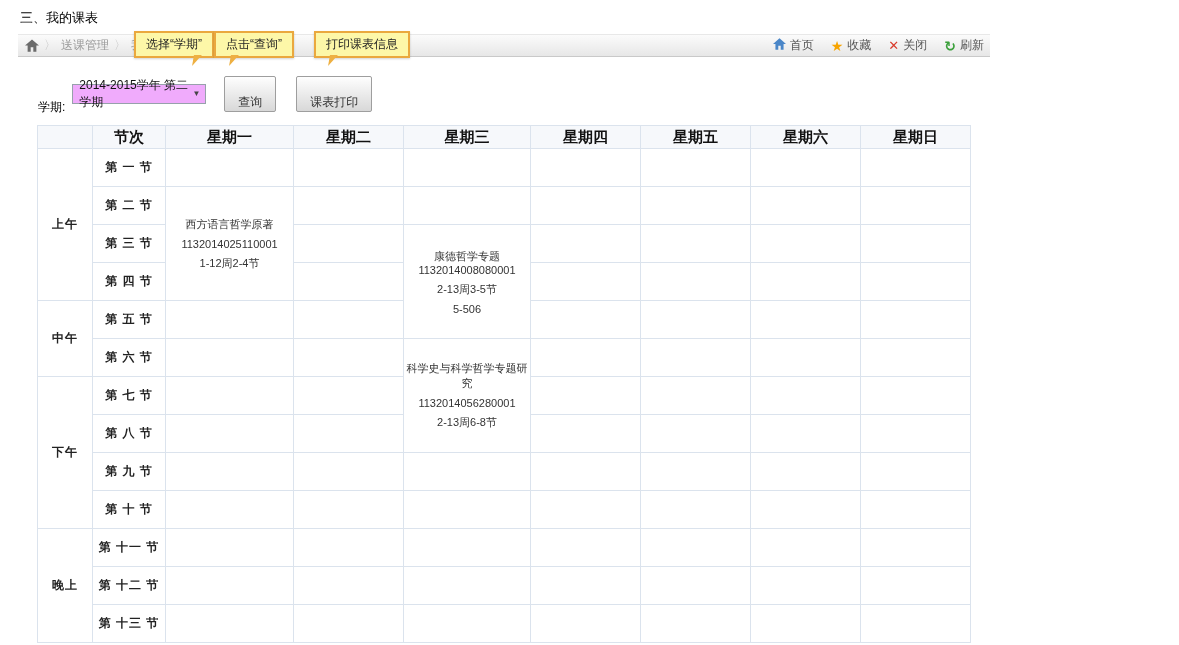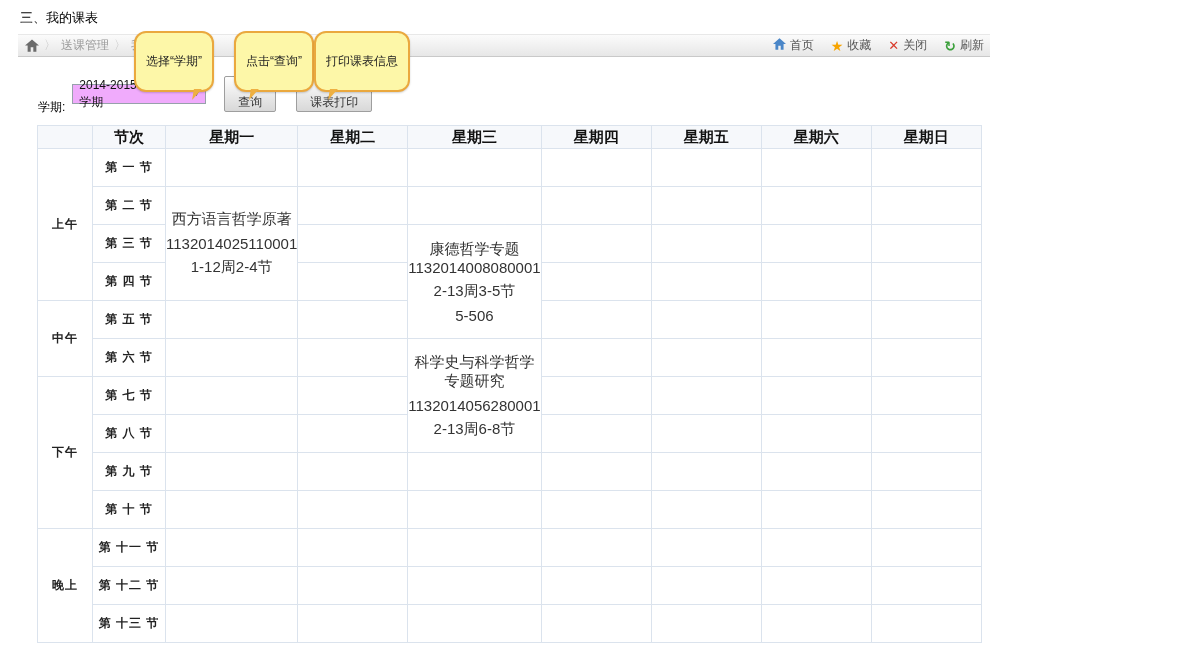--- a/index.html
+++ b/index.html
@@ -24,30 +24,30 @@
   .home-ico svg { display: block; }
   .tb-actions { margin-left: auto; display: flex; align-items: flex-start; gap: 17px; padding-right: 6px; color: #555; }
   .tb-item { display: flex; align-items: center; gap: 4px; cursor: pointer; color: #555; }
   .ico-star { color: #f7a400; font-size: 14px; line-height: 1; }
   .ico-close { color: #d93a2b; font-weight: bold; font-size: 13px; line-height: 1; }
   .ico-refresh { color: #3ba03b; font-weight: bold; font-size: 14px; line-height: 1; }
 
   
   .callout {
     position: absolute; top: -4px; background: #fdf7a8; border: 2px solid #eaa83e;
-    border-radius: 12px; padding: 20px 10px; font-size: 12px; color: #222; z-index: 5;
+    border-radius: 0; padding: 3px 10px; font-size: 12px; color: #222; z-index: 5;
     box-shadow: 0 1px 2px rgba(0,0,0,.18); white-space: nowrap;
   }
   .callout .tail {
     position: absolute; bottom: -10px; width: 0; height: 0;
     border-left: 4px solid transparent; border-right: 4px solid transparent;
     border-top: 11px solid #eeb042; transform: skewX(-28deg);
   }
   .callout-1 { left: 116px; } .callout-1 .tail { left: 72%; }
-  .callout-2 { left: 216px; } .callout-2 .tail { left: 16%; }
+  .callout-2 { left: 196px; } .callout-2 .tail { left: 16%; }
   .callout-3 { left: 296px; } .callout-3 .tail { left: 12%; }
 
   
   .filters { display: flex; align-items: center; margin: 14px 0 9px 38px; font-size: 12px; }
   .sem-label { margin-right: 7px; margin-top: 28px; }
   .select-box {
     width: 134px; height: 20px; border: 1px solid #97a1ab; background: #f0abfc;
     display: flex; align-items: center; justify-content: space-between;
     padding: 0 5px 0 6px; cursor: pointer; font-size: 12px; color: #111;
   }
@@ -64,21 +64,21 @@
   
   table.timetable { border-collapse: collapse; table-layout: fixed; margin-left: 37px; }
   .timetable th, .timetable td {
     border: 1px solid #dbe3ed; text-align: center; vertical-align: middle;
     overflow: hidden; padding: 0;
   }
   .timetable th { background: #f6f8fb; height: 23px; font-size: 15px; font-weight: bold; color: #111; }
   .timetable td { background: #fff; font-size: 12px; }
   .timetable tr.body-row { height: 38px; }
   .timetable td.tg, .timetable td.pd { font-weight: bold; color: #222; letter-spacing: 1px; }
-  .timetable td.course { font-size: 15px; color: #333; }
+  .timetable td.course { font-size: 11px; color: #333; }
   .timetable td.course .cl { margin: 6px 0; }
 </style>
 </head>
 <body>
 
 <div class="page">
 
   <div class="heading">三、我的课表</div>
 
   <div class="toolbar">

